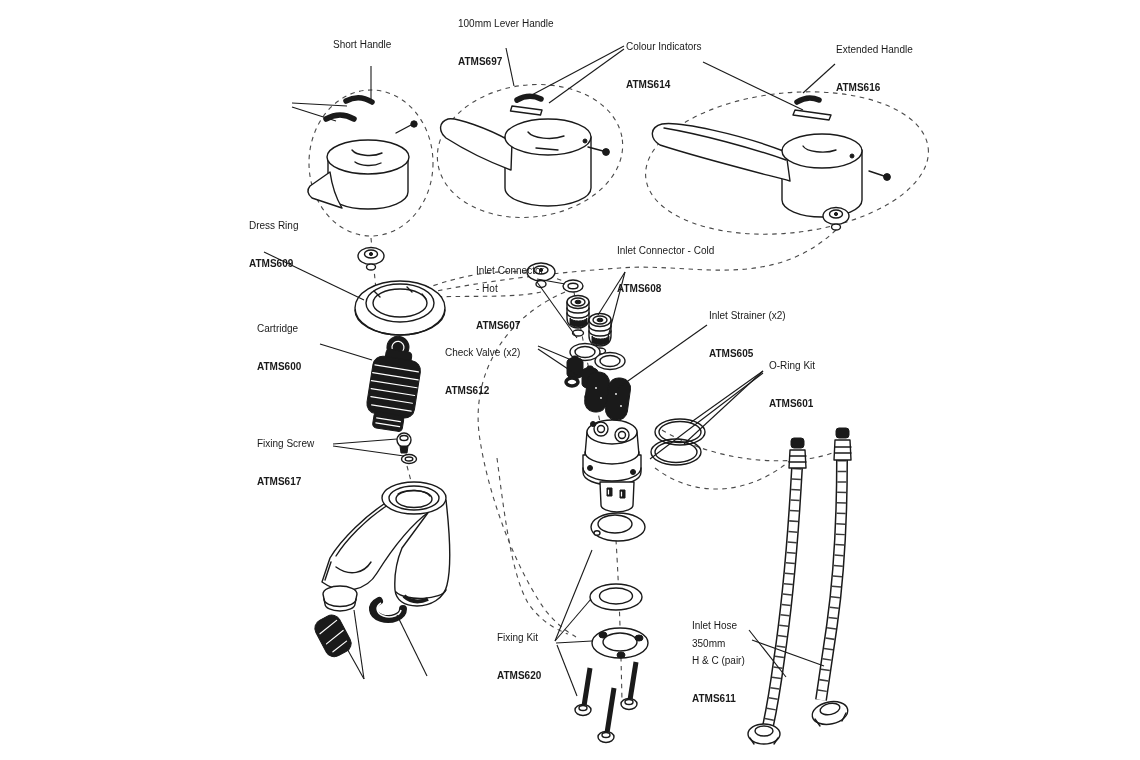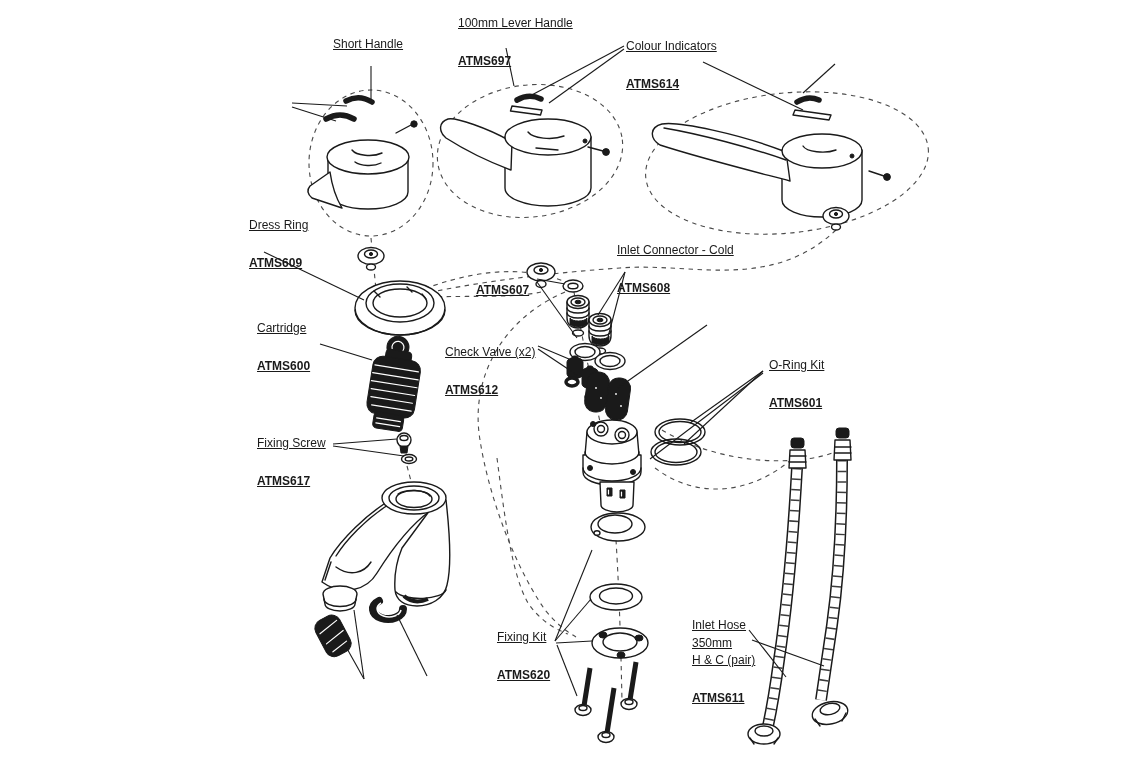--- a/index.html
+++ b/index.html
@@ -1,21 +1,21 @@
 <!DOCTYPE html>
 <html><head>
 <meta charset="utf-8">
 <style>
   html,body{margin:0;padding:0;background:#fff;}
   .stage{
     position:relative;width:1140px;height:760px;background:#ffffff;
     font-family:"Liberation Sans",sans-serif;overflow:hidden;color:#1a1a1a;
   }
   .stage svg{position:absolute;left:0;top:0;}
-  .label{position:absolute;font-size:12px;line-height:17.5px;text-decoration:underline;}
+  .label{position:absolute;font-size:10px;line-height:17.5px;}
   .label .nm{white-space:pre-line;}
   .label .cd{white-space:pre-line;font-weight:bold;margin-top:20px;}
   
   .ln{fill:none;stroke:#1a1a1a;stroke-width:1.4;stroke-linecap:round;stroke-linejoin:round;}
   .fw{fill:#ffffff;stroke:#1a1a1a;stroke-width:1.4;stroke-linejoin:round;}
   .fb{fill:#1a1a1a;stroke:#1a1a1a;stroke-width:1;stroke-linejoin:round;}
   .wt{fill:none;stroke:#ffffff;stroke-width:1.2;stroke-linecap:round;}
   .dash{fill:none;stroke:#4a4a4a;stroke-width:1.1;stroke-dasharray:4.5 4.5;}
   .lead{fill:none;stroke:#1a1a1a;stroke-width:1.1;}
   .arcthick{fill:none;stroke:#1a1a1a;stroke-width:5.5;stroke-linecap:round;}
@@ -299,34 +299,44 @@
     <div class="cd"></div>
   </div>
   <div class="label" style="left:458px;top:15px">
     <div class="nm">100mm Lever Handle</div>
     <div class="cd">ATMS697</div>
   </div>
   <div class="label" style="left:626px;top:38px">
     <div class="nm">Colour Indicators</div>
     <div class="cd">ATMS614</div>
   </div>
+  <div class="label" style="left:836px;top:41px">
+    <div class="nm">Extended Handle</div>
+    <div class="cd">ATMS616</div>
+  </div>
   <div class="label" style="left:249px;top:217px">
     <div class="nm">Dress Ring</div>
     <div class="cd">ATMS609</div>
   </div>
   <div class="label" style="left:257px;top:320px">
     <div class="nm">Cartridge</div>
     <div class="cd">ATMS600</div>
   </div>
   <div class="label" style="left:476px;top:262px">
+    <div class="nm">Inlet Connector
+- Hot</div>
     <div class="cd">ATMS607</div>
   </div>
   <div class="label" style="left:617px;top:242px">
     <div class="nm">Inlet Connector - Cold</div>
     <div class="cd">ATMS608</div>
+  </div>
+  <div class="label" style="left:709px;top:307px">
+    <div class="nm">Inlet Strainer (x2)</div>
+    <div class="cd">ATMS605</div>
   </div>
   <div class="label" style="left:445px;top:344px">
     <div class="nm">Check Valve (x2)</div>
     <div class="cd">ATMS612</div>
   </div>
   <div class="label" style="left:769px;top:357px">
     <div class="nm">O-Ring Kit</div>
     <div class="cd">ATMS601</div>
   </div>
   <div class="label" style="left:257px;top:435px">

